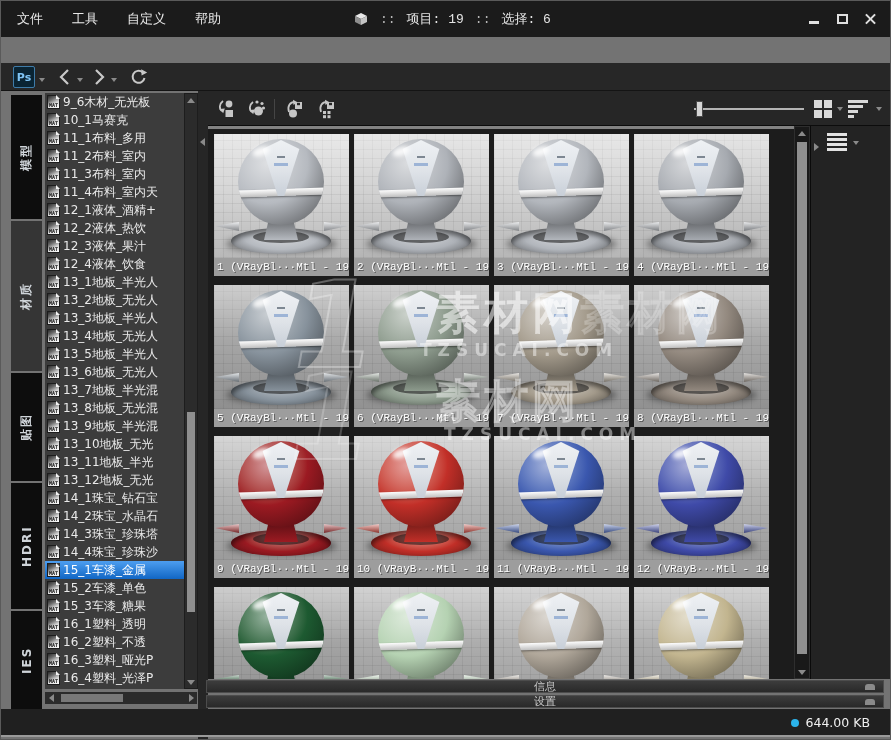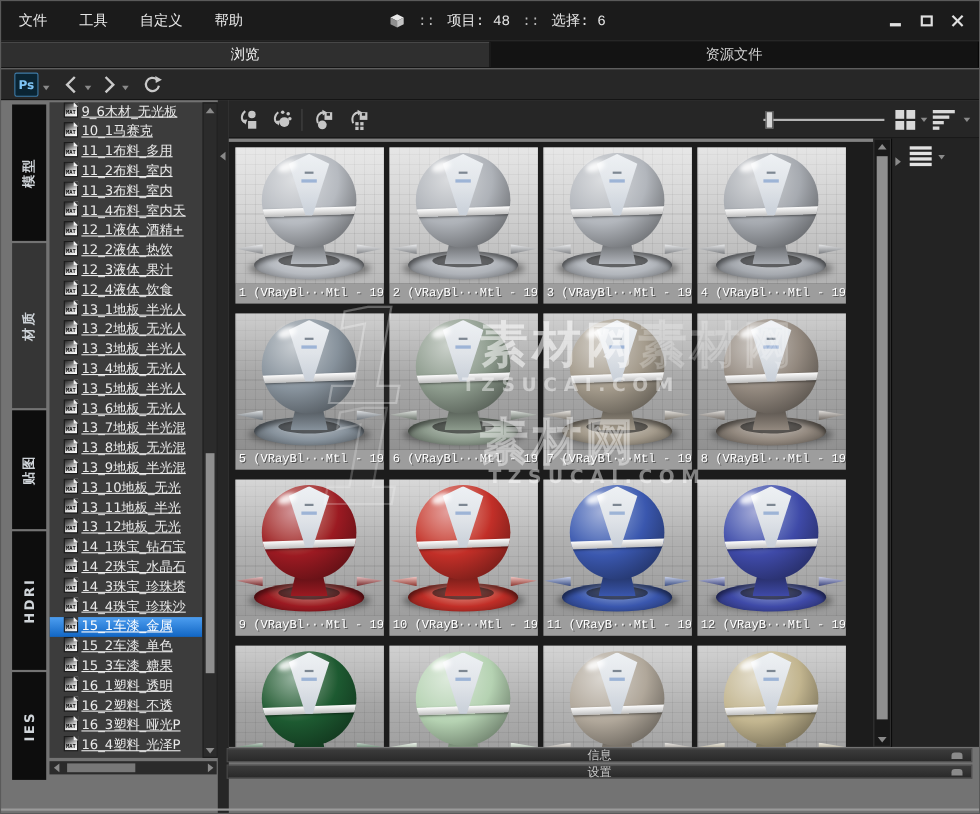--- a/index.html
+++ b/index.html
@@ -50,22 +50,22 @@
     writing-mode:vertical-rl;text-orientation:sideways;transform:rotate(180deg);letter-spacing:2px;}
   .side-tab:nth-child(1){height:124px;}
   .side-tab:nth-child(2){height:150px;}
   .side-tab:nth-child(3){height:108px;}
   .side-tab:nth-child(4){height:126px;}
   .side-tab:nth-child(5){height:98px;}
   .side-tab.active{background:#353535;}
 
   
   .tree-panel{position:absolute;left:44px;top:92px;width:139px;height:596px;background:#3c3c3c;overflow:hidden;}
-  .tree-item{height:18px;display:flex;gap:3px;padding:0 13px;font-size:12px;color:#eaeaea;
-    white-space:nowrap;overflow:hidden;cursor:default;text-decoration:underline;}
+  .tree-item{height:18px;display:flex;align-items:center;gap:3px;padding:0 2px;font-size:12px;color:#eaeaea;
+    white-space:nowrap;overflow:hidden;cursor:default;}
   .tree-item.selected{background:linear-gradient(180deg,#4d9ef0,#1166c4);color:#fff;}
   .mat-icon{flex:none;width:13px;height:14px;position:relative;border:1px solid #1c1c1c;
     background:linear-gradient(150deg,#2a2a2a 0%,#6a6a6a 30%,#d8d8d8 62%,#ffffff 100%);}
   .mat-icon b{position:absolute;left:0;right:0;bottom:0;font-size:5px;line-height:6px;color:#101010;text-align:center;
     font-family:"DejaVu Sans Mono",monospace;letter-spacing:0;}
   .mat-icon i{position:absolute;top:-1px;right:-1px;width:0;height:0;border-style:solid;border-width:0 4px 4px 0;
     border-color:#3c3c3c #3c3c3c #f2f2f2 #f2f2f2;}
   .tree-vscroll{position:absolute;left:183px;top:92px;width:14px;height:596px;background:#2b2b2b;border:1px solid #1d1d1d;}
   .tree-vthumb{position:absolute;left:2px;top:318px;width:8px;height:200px;background:#8f8f8f;}
   .scroll-btn{position:absolute;left:0;width:12px;height:12px;display:flex;align-items:center;justify-content:center;}
@@ -194,42 +194,38 @@
     </div>
     <div class="title-center">
       <span>
         <svg width="16" height="16" viewBox="0 0 16 16">
           <polygon points="2,5 8,2 14,5 8,8" fill="#e8e8e8"></polygon>
           <polygon points="2,5 8,8 8,14 2,11" fill="#8f8f8f"></polygon>
           <polygon points="14,5 8,8 8,14 14,11" fill="#c4c4c4"></polygon>
         </svg>
       </span>
       <span class="title-sep">::</span>
-      <span>项目: 48</span>
+      <span>项目: 19</span>
       <span class="title-sep">::</span>
       <span>选择: 6</span>
     </div>
     <div class="win-controls">
       <span class="win-btn">
           <i class="glyph-min"></i>
         </span>
       <span class="win-btn">
           <i class="glyph-max"></i>
         </span>
       <span class="win-btn">
           <i class="glyph-close"></i>
           <i class="glyph-close2"></i>
         </span>
     </div>
   </div>
 
-  <div class="tabbar">
-    <div class="tab active">浏览</div>
-    <div class="tab">资源文件</div>
-  </div>
 
   <div class="navbar">
     <div class="ps-btn">Ps</div>
     <span class="caret nav-caret1"></span>
     <span class="nav-back">
       <svg width="20" height="20" viewBox="0 0 20 20">
           <polyline points="13,3 6,10 13,17" fill="none" stroke="#c9c9c9" stroke-width="2.2"></polyline>
         </svg>
     </span>
     <span class="caret nav-caret2"></span>
@@ -968,15 +964,21 @@
 
   <div class="panel-bar panel-settings">
     <span>设置</span>
     <span class="panel-chip"></span>
   </div>
   <div class="panel-bar panel-info">
     <span>信息</span>
     <span class="panel-chip"></span>
   </div>
 
+  <div class="statusbar">
+    <div class="status-right">
+      <span class="status-dot"></span>
+      <span>644.00 KB</span>
+    </div>
+  </div>
 
   <div class="bottom-edge"></div>
 </div>
 
 </body></html>

